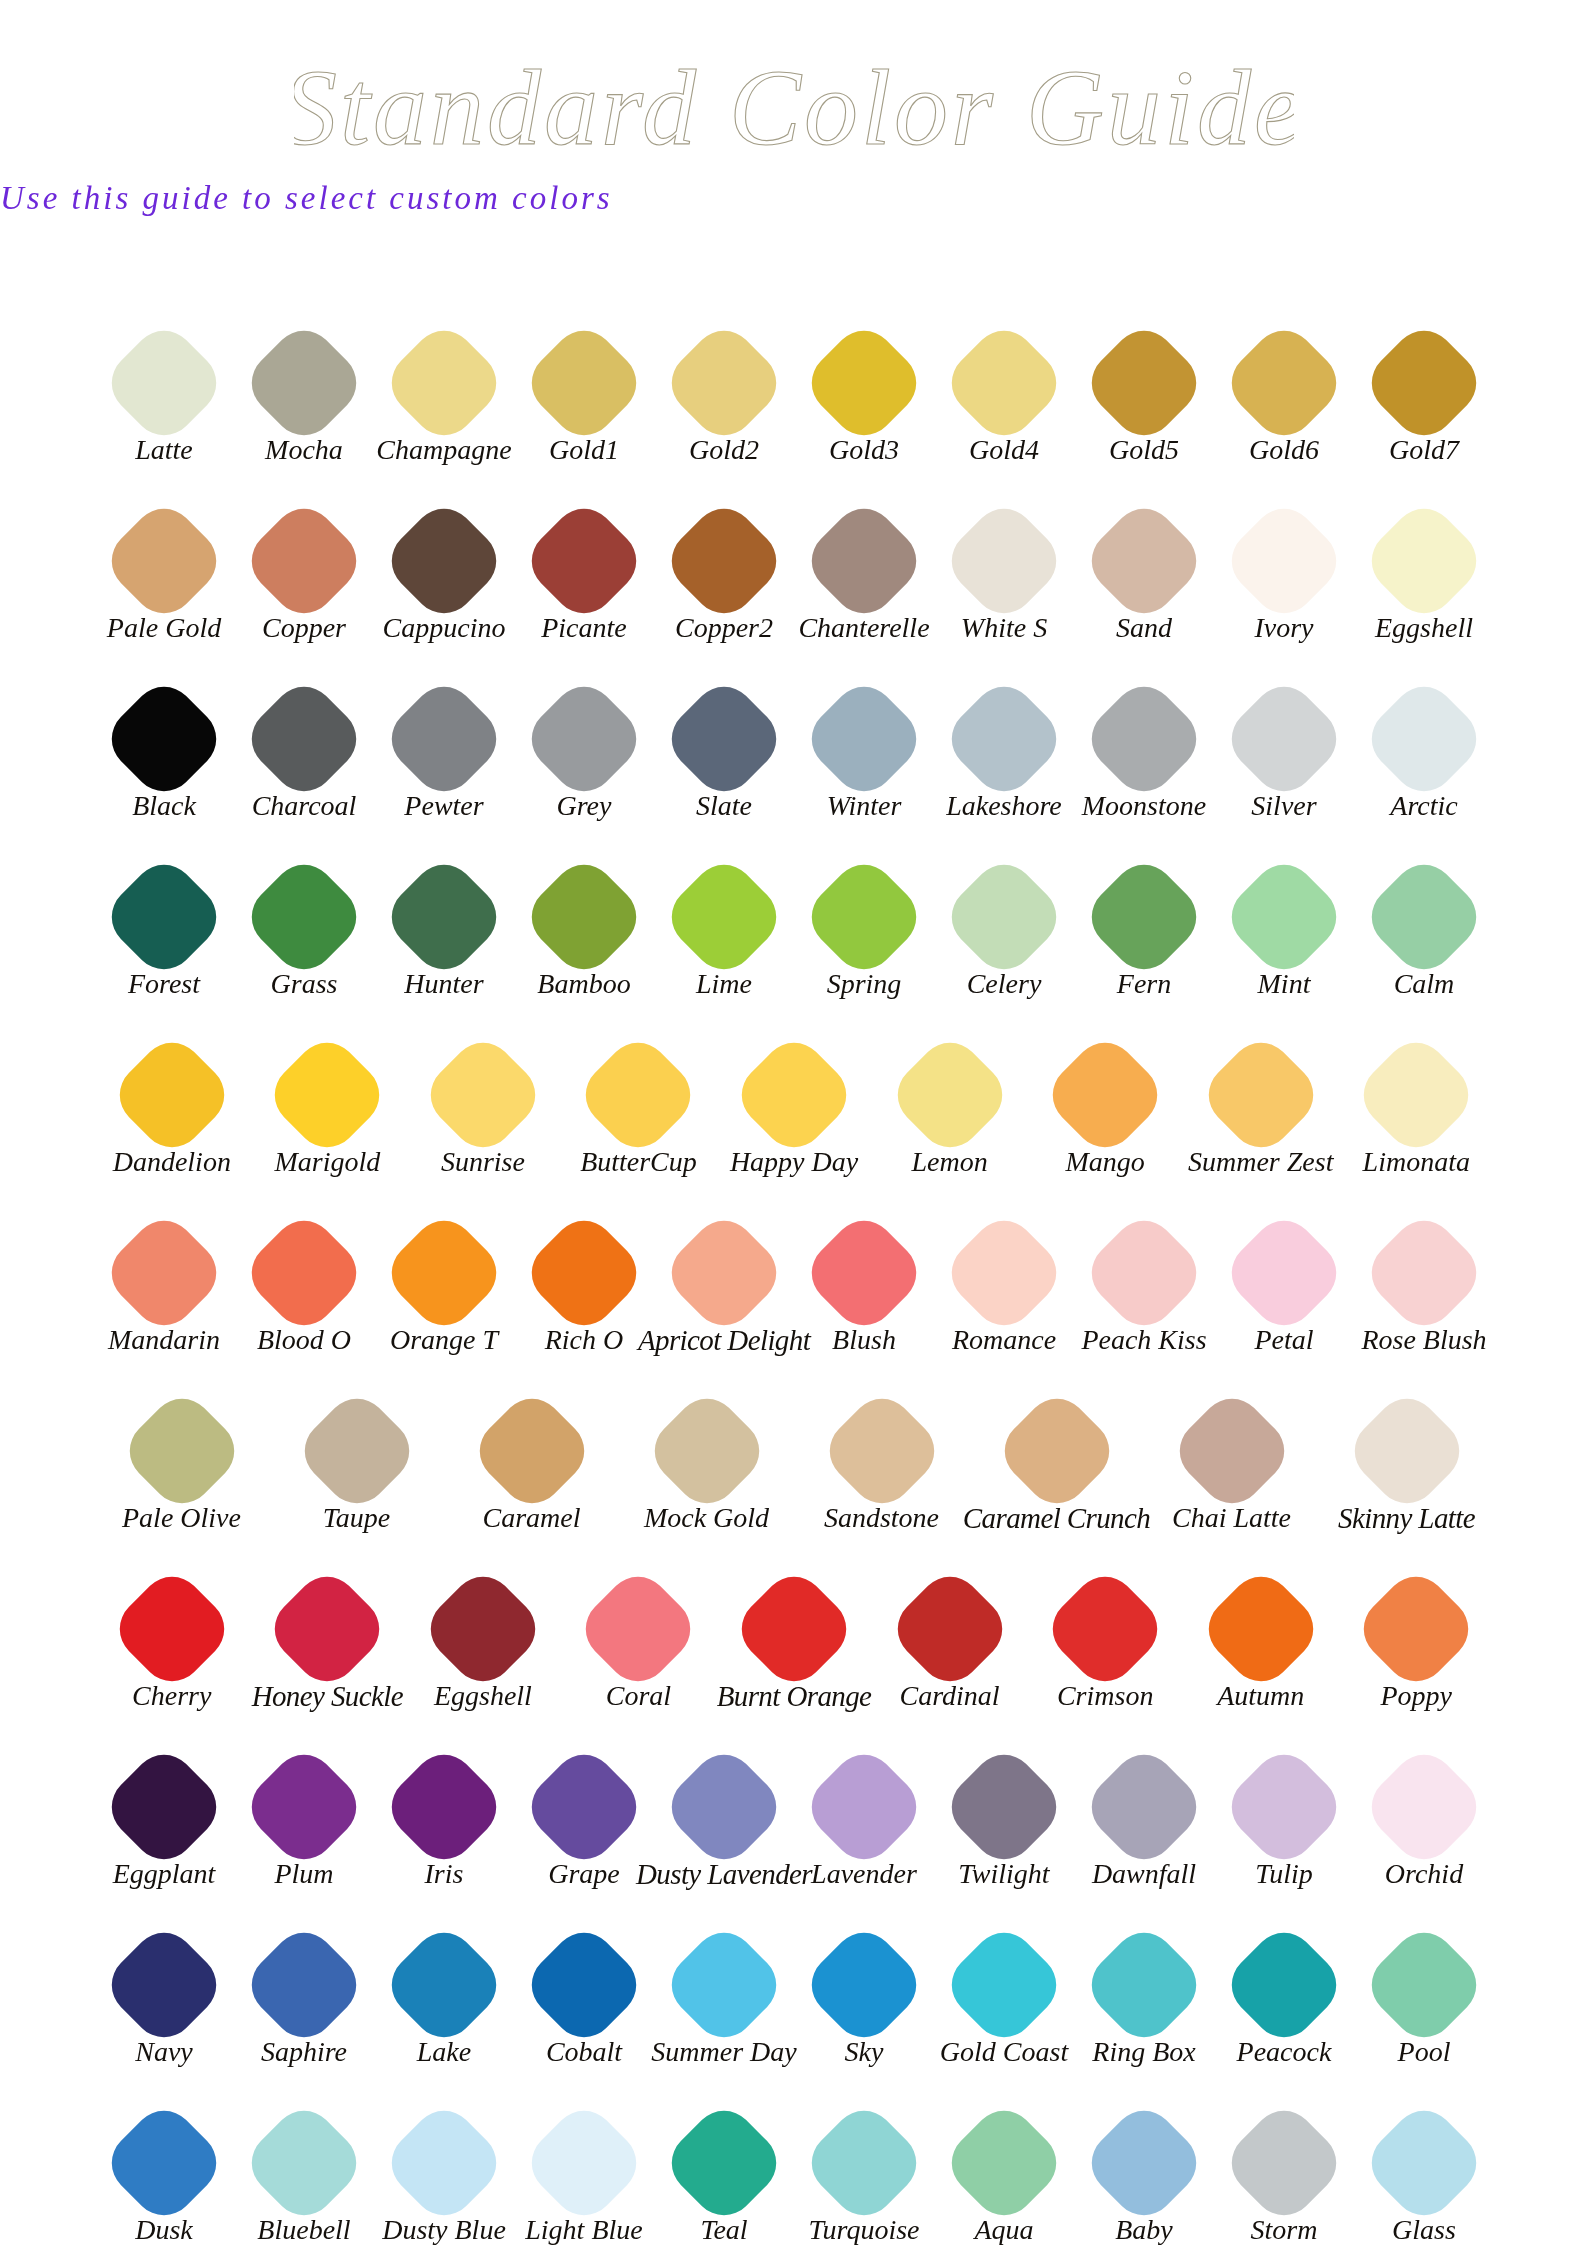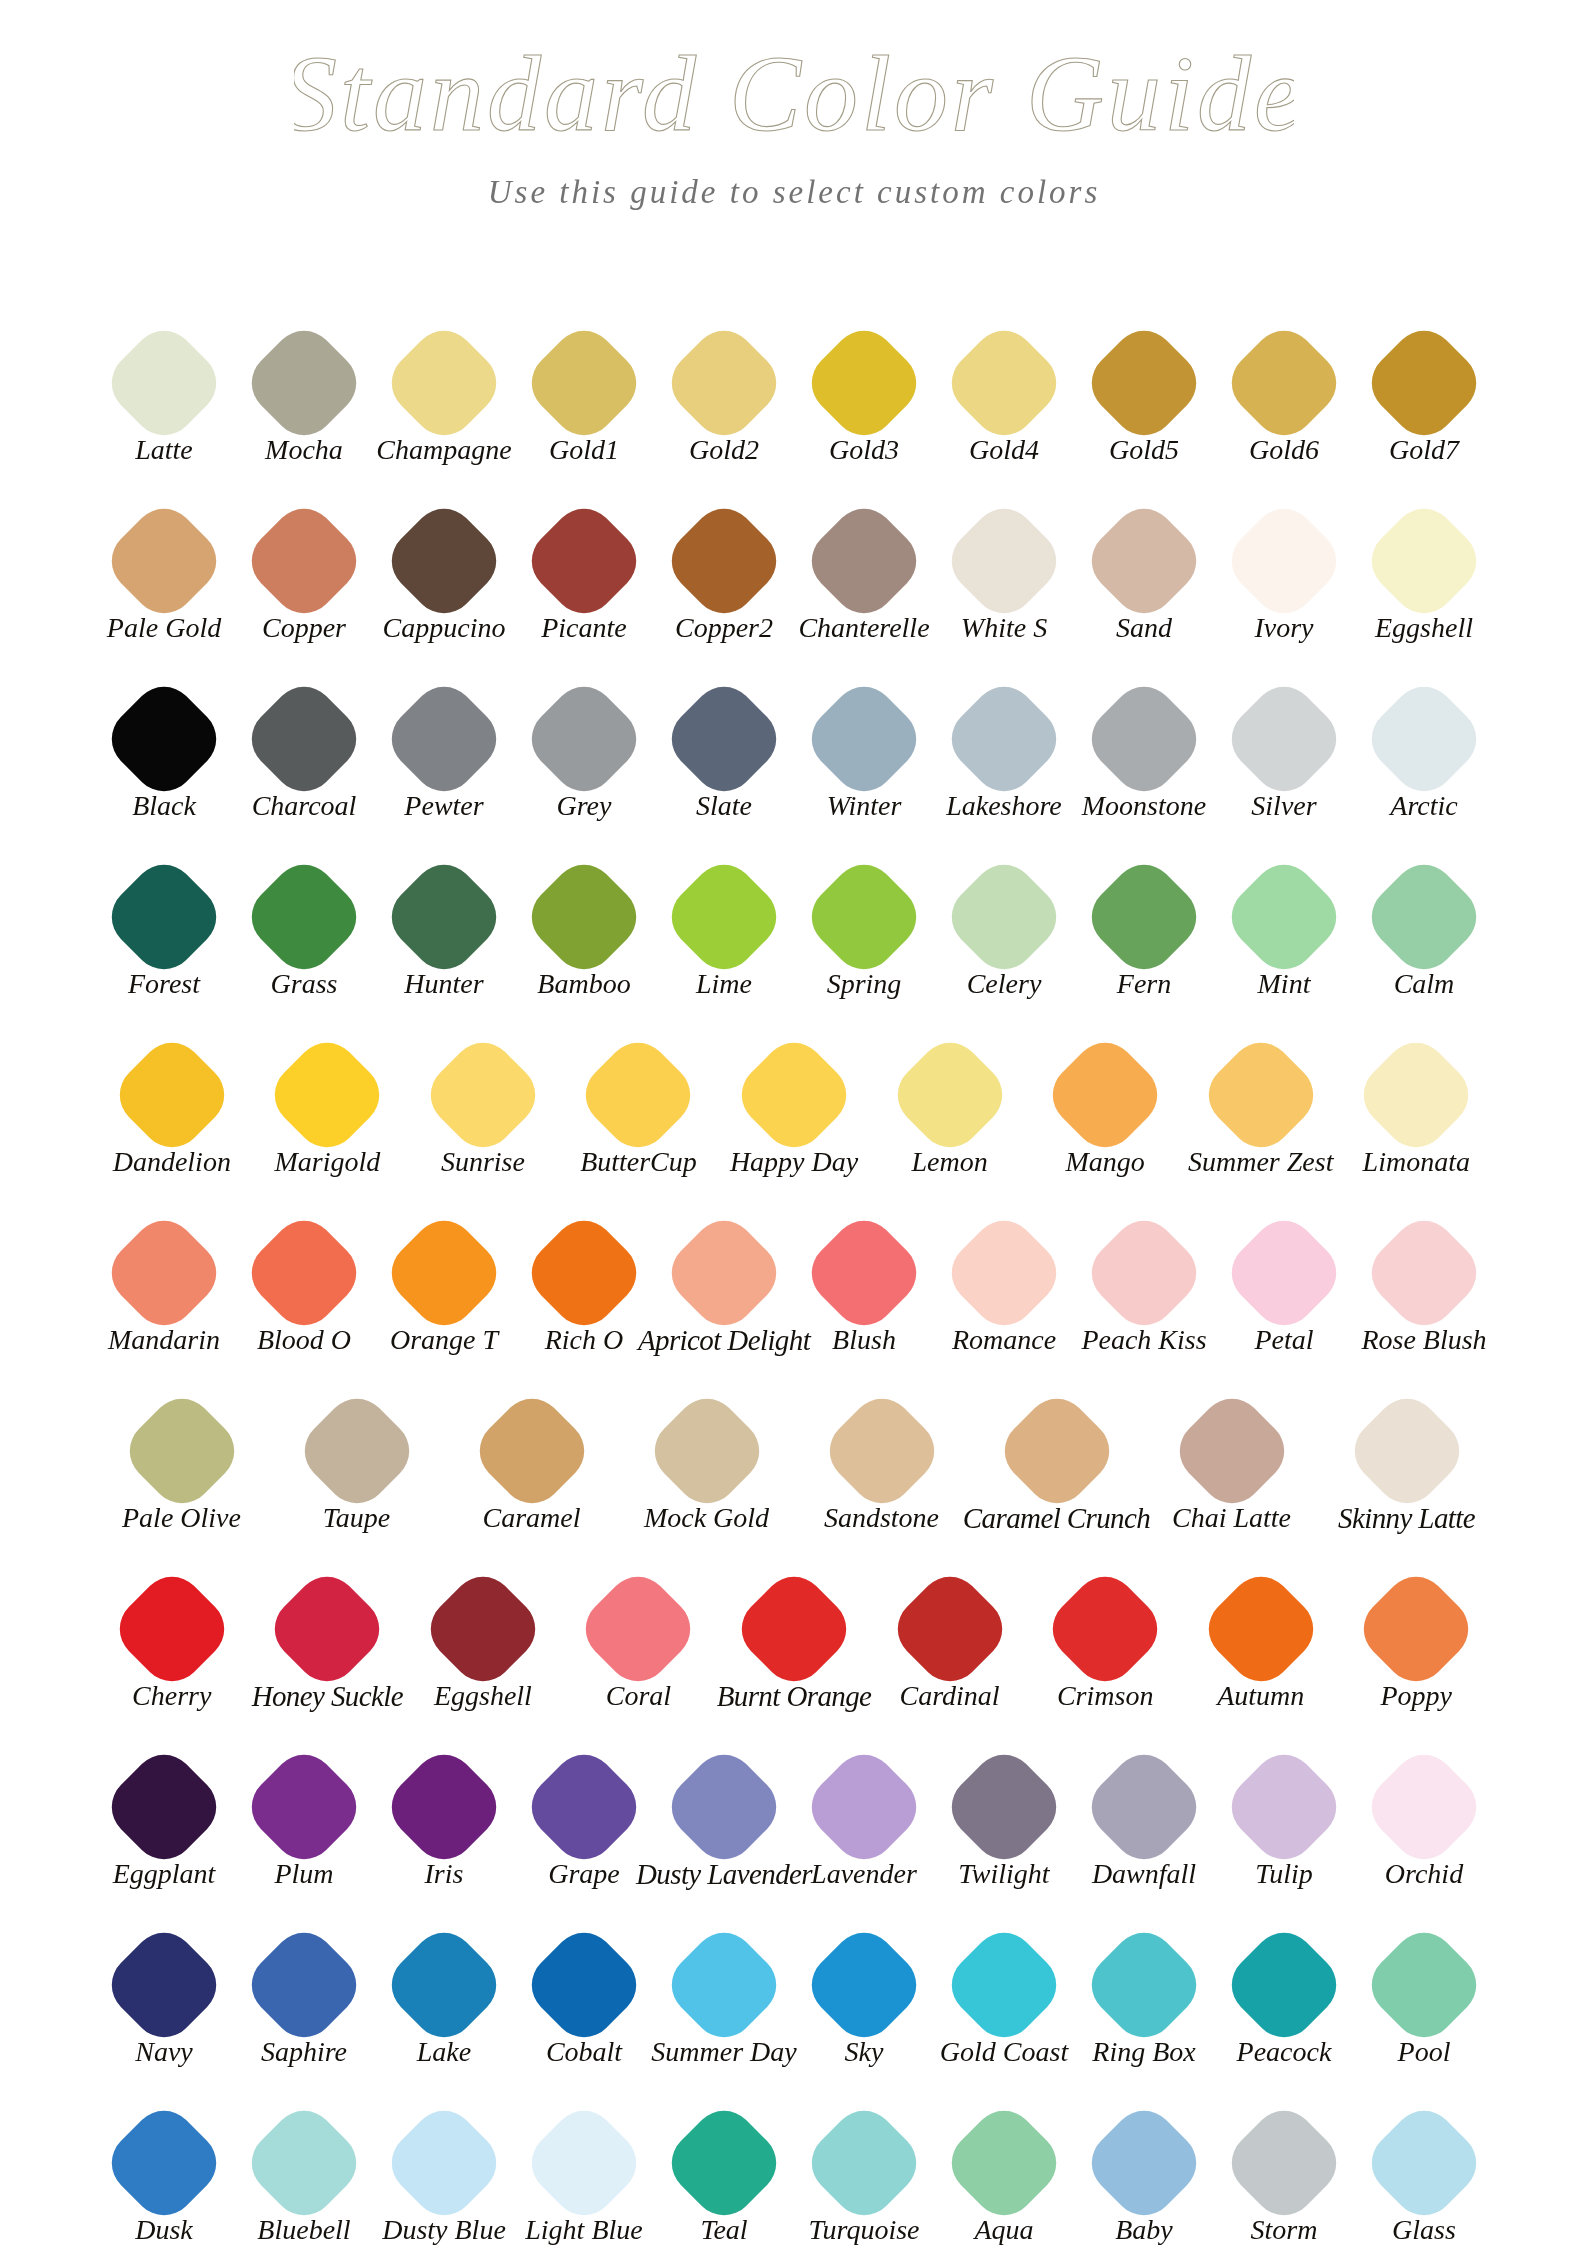--- a/index.html
+++ b/index.html
@@ -21,38 +21,38 @@
     height: 2246px;
     position: relative;
     box-sizing: border-box;
     padding: 0;
     background: #ffffff;
   }
 
   
   .header {
     width: 100%;
-    text-align: center;
-    padding-top: 44px;
+    text-align: left;
+    padding-top: 58px;
   }
   .title-wrap {
     position: relative;
     height: 118px;
   }
   .title-svg {
     display: block;
     margin: 0 auto;
   }
   .subtitle {
     font-family: "Liberation Serif", "DejaVu Serif", serif;
     font-style: italic;
     font-size: 33px;
     letter-spacing: 3.0px;
-    color: #737373;
-    margin-top: 12px;
+    color: #6d28d9;
+    margin-top: 4px;
     white-space: nowrap;
   }
 
   
   .grid {
     position: absolute;
     left: 50%;
     transform: translateX(-50%);
     top: 316px;
     width: 1400px;

